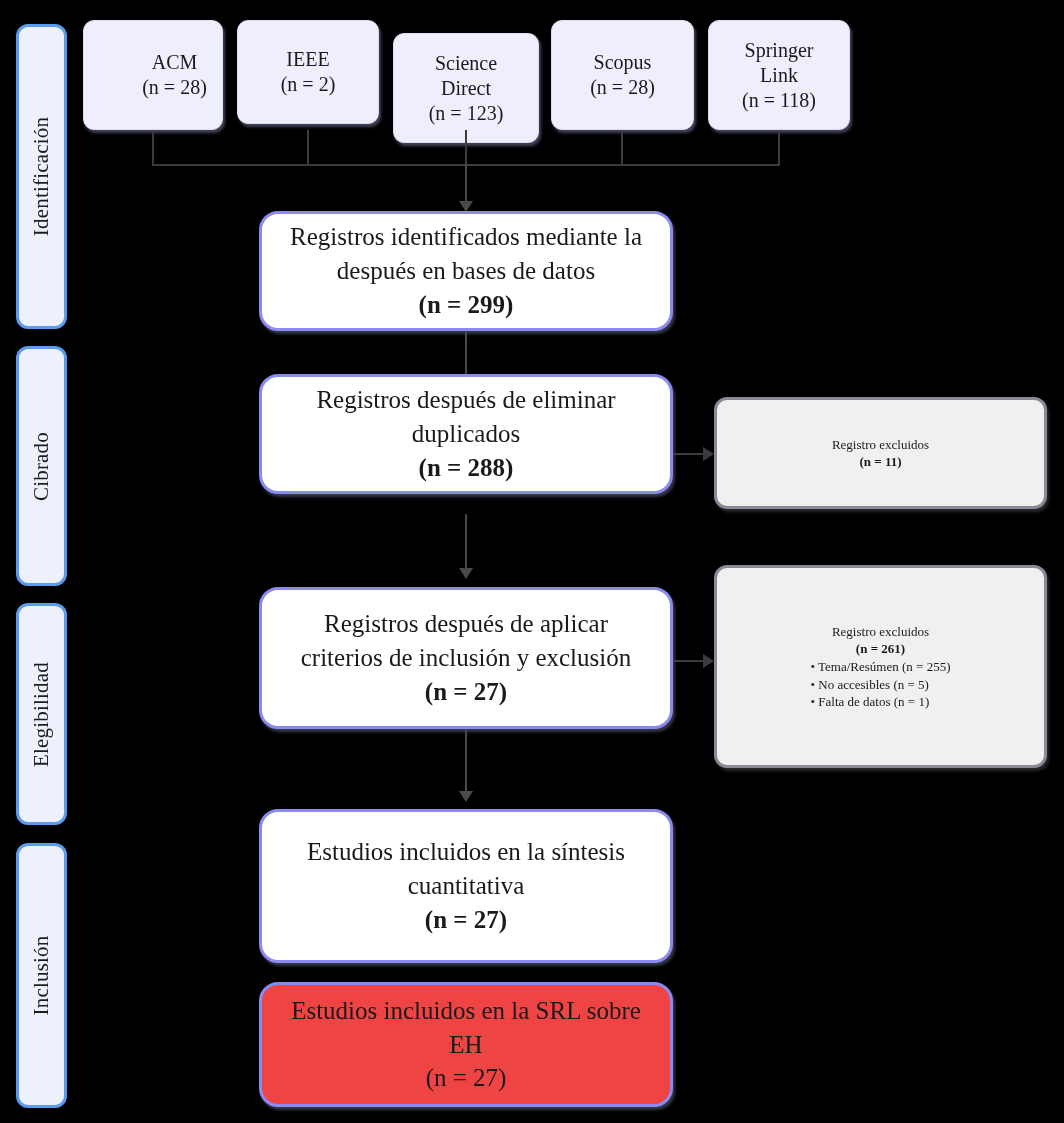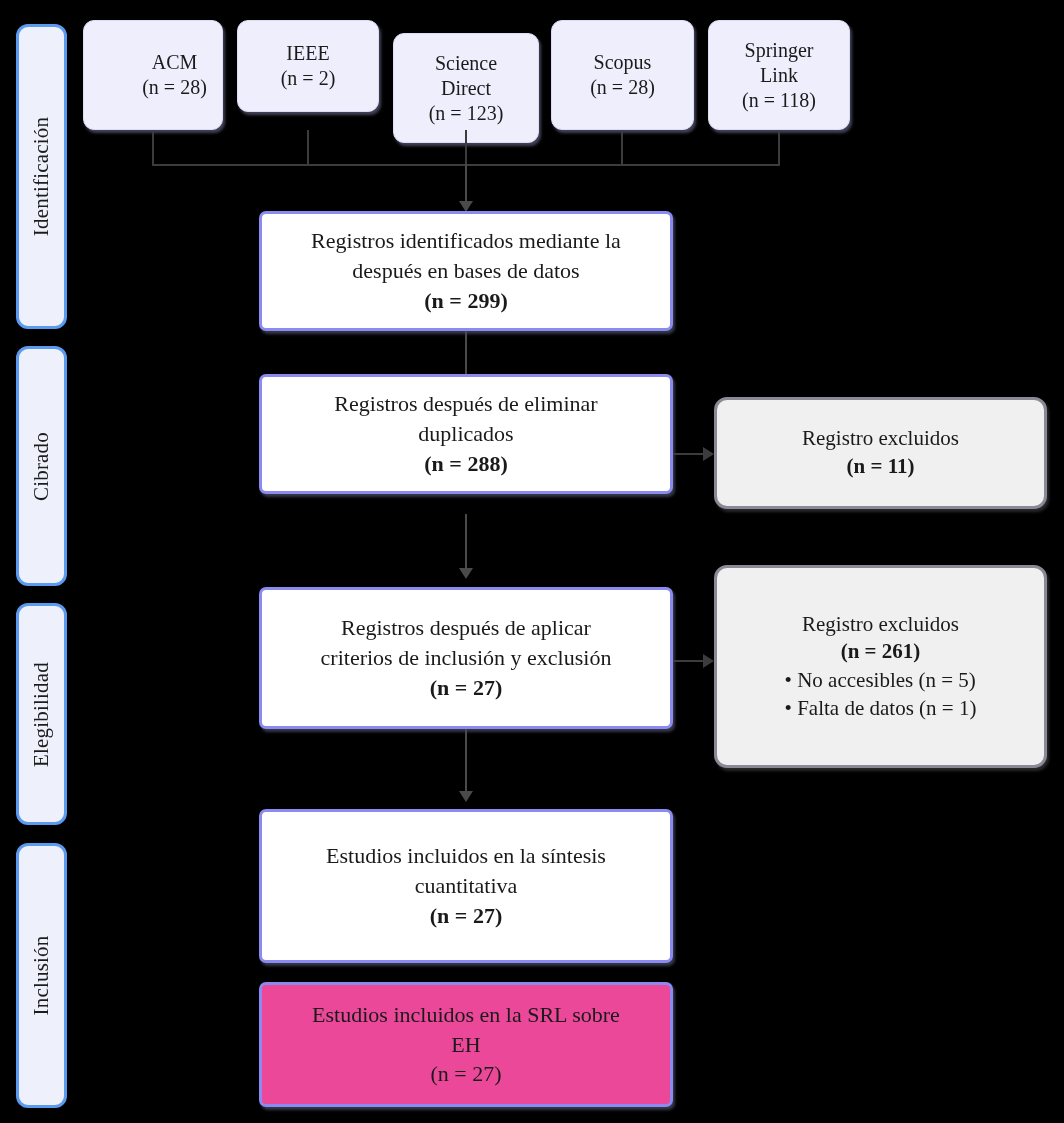--- a/index.html
+++ b/index.html
@@ -41,44 +41,44 @@
     text-align:center;
     padding:4px 2px;
   }
   .src-box .ln{display:block;}
 
   
   .flow-box{
     position:absolute;
     background:#ffffff;
     border:3px solid #8a8af0;
-    border-radius:7px;
+    border-radius:19px;
     box-sizing:border-box;
     box-shadow:2px 3px 3px rgba(110,110,150,.5);
     display:flex;flex-direction:column;
     align-items:center;justify-content:center;
-    font-size:22px;line-height:1.35;
+    font-size:25px;line-height:1.35;
     text-align:center;
     padding:6px 12px;
   }
-  .flow-box.tinted{background:#ec4899;}
+  .flow-box.tinted{background:#ef4444;}
   .flow-box .ln{display:block;}
   .n-bold{font-weight:bold;}
 
   
   .excl-box{
     position:absolute;
     background:#f0f0f0;
     border:3px solid #8a8a96;
     border-radius:13px;
     box-sizing:border-box;
     box-shadow:2px 3px 3px rgba(90,90,100,.45);
     display:flex;flex-direction:column;
     align-items:center;justify-content:center;
-    font-size:21px;line-height:1.32;
+    font-size:13px;line-height:1.32;
     text-align:center;
     padding:24px 10px;
   }
   .excl-box .ln{display:block;}
   .excl-box .bullets{
     margin-top:1px;
     text-align:left;
     align-self:center;
   }
   .excl-box .bullets .bl{display:block;white-space:nowrap;}
@@ -120,21 +120,21 @@
 
   <div class="stage-label" style="left:16px;top:843px;width:51px;height:265px;">
     <span class="txt">Inclusión</span>
   </div>
 
   <div class="src-box" style="left:83px;top:20px;width:140px;height:110px;padding-left:45px;">
     <span class="ln">ACM</span>
     <span class="ln">(n = 28)</span>
   </div>
 
-  <div class="src-box" style="left:237px;top:20px;width:142px;height:92px;">
+  <div class="src-box" style="left:237px;top:20px;width:142px;height:104px;">
     <span class="ln">IEEE</span>
     <span class="ln">(n = 2)</span>
   </div>
 
   <div class="src-box" style="left:393px;top:20px;width:146px;height:110px;margin-top:13px;">
     <span class="ln">Science</span>
     <span class="ln">Direct</span>
     <span class="ln">(n = 123)</span>
   </div>
 
@@ -207,18 +207,19 @@
 
   <div class="excl-box" style="left:714px;top:397px;width:333px;height:112px;">
     <span class="ln">Registro excluidos</span>
     <span class="ln n-bold">(n = 11)</span>
   </div>
 
   <div class="excl-box" style="left:714px;top:565px;width:333px;height:203px;">
     <span class="ln">Registro excluidos</span>
     <span class="ln n-bold">(n = 261)</span>
     <span class="bullets">
+      <span class="bl">• Tema/Resúmen (n = 255)</span>
       <span class="bl">• No accesibles (n = 5)</span>
       <span class="bl">• Falta de datos (n = 1)</span>
     </span>
   </div>
 
 </div>
 
 </body></html>

